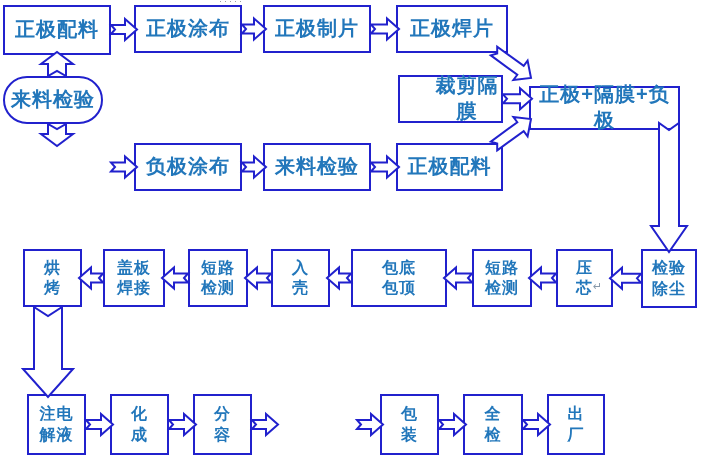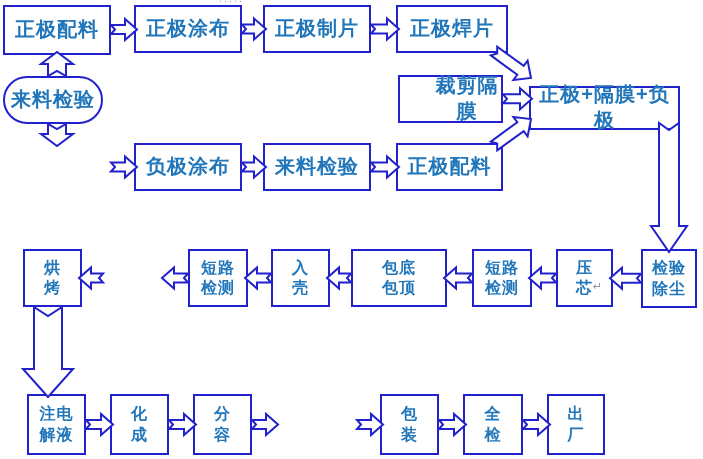--- a/index.html
+++ b/index.html
@@ -82,20 +82,22 @@
     <div class="box sl" style="left: 263px; top: 5px; width: 108px; height: 48px;">正极制片</div>
     <div class="box sl" style="left: 396px; top: 5px; width: 112px; height: 48px;">正极焊片</div>
     <div class="box sl" style="left: 3px; top: 76px; width: 100px; height: 48px; border-radius: 24px;">来料检验</div>
     <div class="box sl" style="left: 134px; top: 143px; width: 108px; height: 48px;">负极涂布</div>
     <div class="box sl" style="left: 263px; top: 143px; width: 108px; height: 48px;">来料检验</div>
     <div class="box sl" style="left: 396px; top: 143px; width: 107px; height: 48px;">正极配料</div>
     <div class="box sl" style="left: 398px; top: 75px; width: 105px; height: 48px; padding-left: 33px;">裁剪隔膜</div>
     <div class="box sl" style="left: 529px; top: 74px; width: 151px; height: 44px; margin-top: 12px;">正极+隔膜+负极</div>
     <div class="box ml" style="left: 23px; top: 249px; width: 59px; height: 58px;">烘
 烤</div>
+    <div class="box ml" style="left: 103px; top: 249px; width: 62px; height: 58px;">盖板
+焊接</div>
     <div class="box ml" style="left: 188px; top: 249px; width: 60px; height: 58px;">短路
 检测</div>
     <div class="box ml" style="left: 271px; top: 249px; width: 59px; height: 58px;">入
 壳</div>
     <div class="box ml" style="left: 351px; top: 249px; width: 96px; height: 58px;">包底
 包顶</div>
     <div class="box ml" style="left: 472px; top: 249px; width: 60px; height: 58px;">短路
 检测</div>
     <div class="box ml" style="left: 556px; top: 249px; width: 57px; height: 58px;">压
 芯</div>

